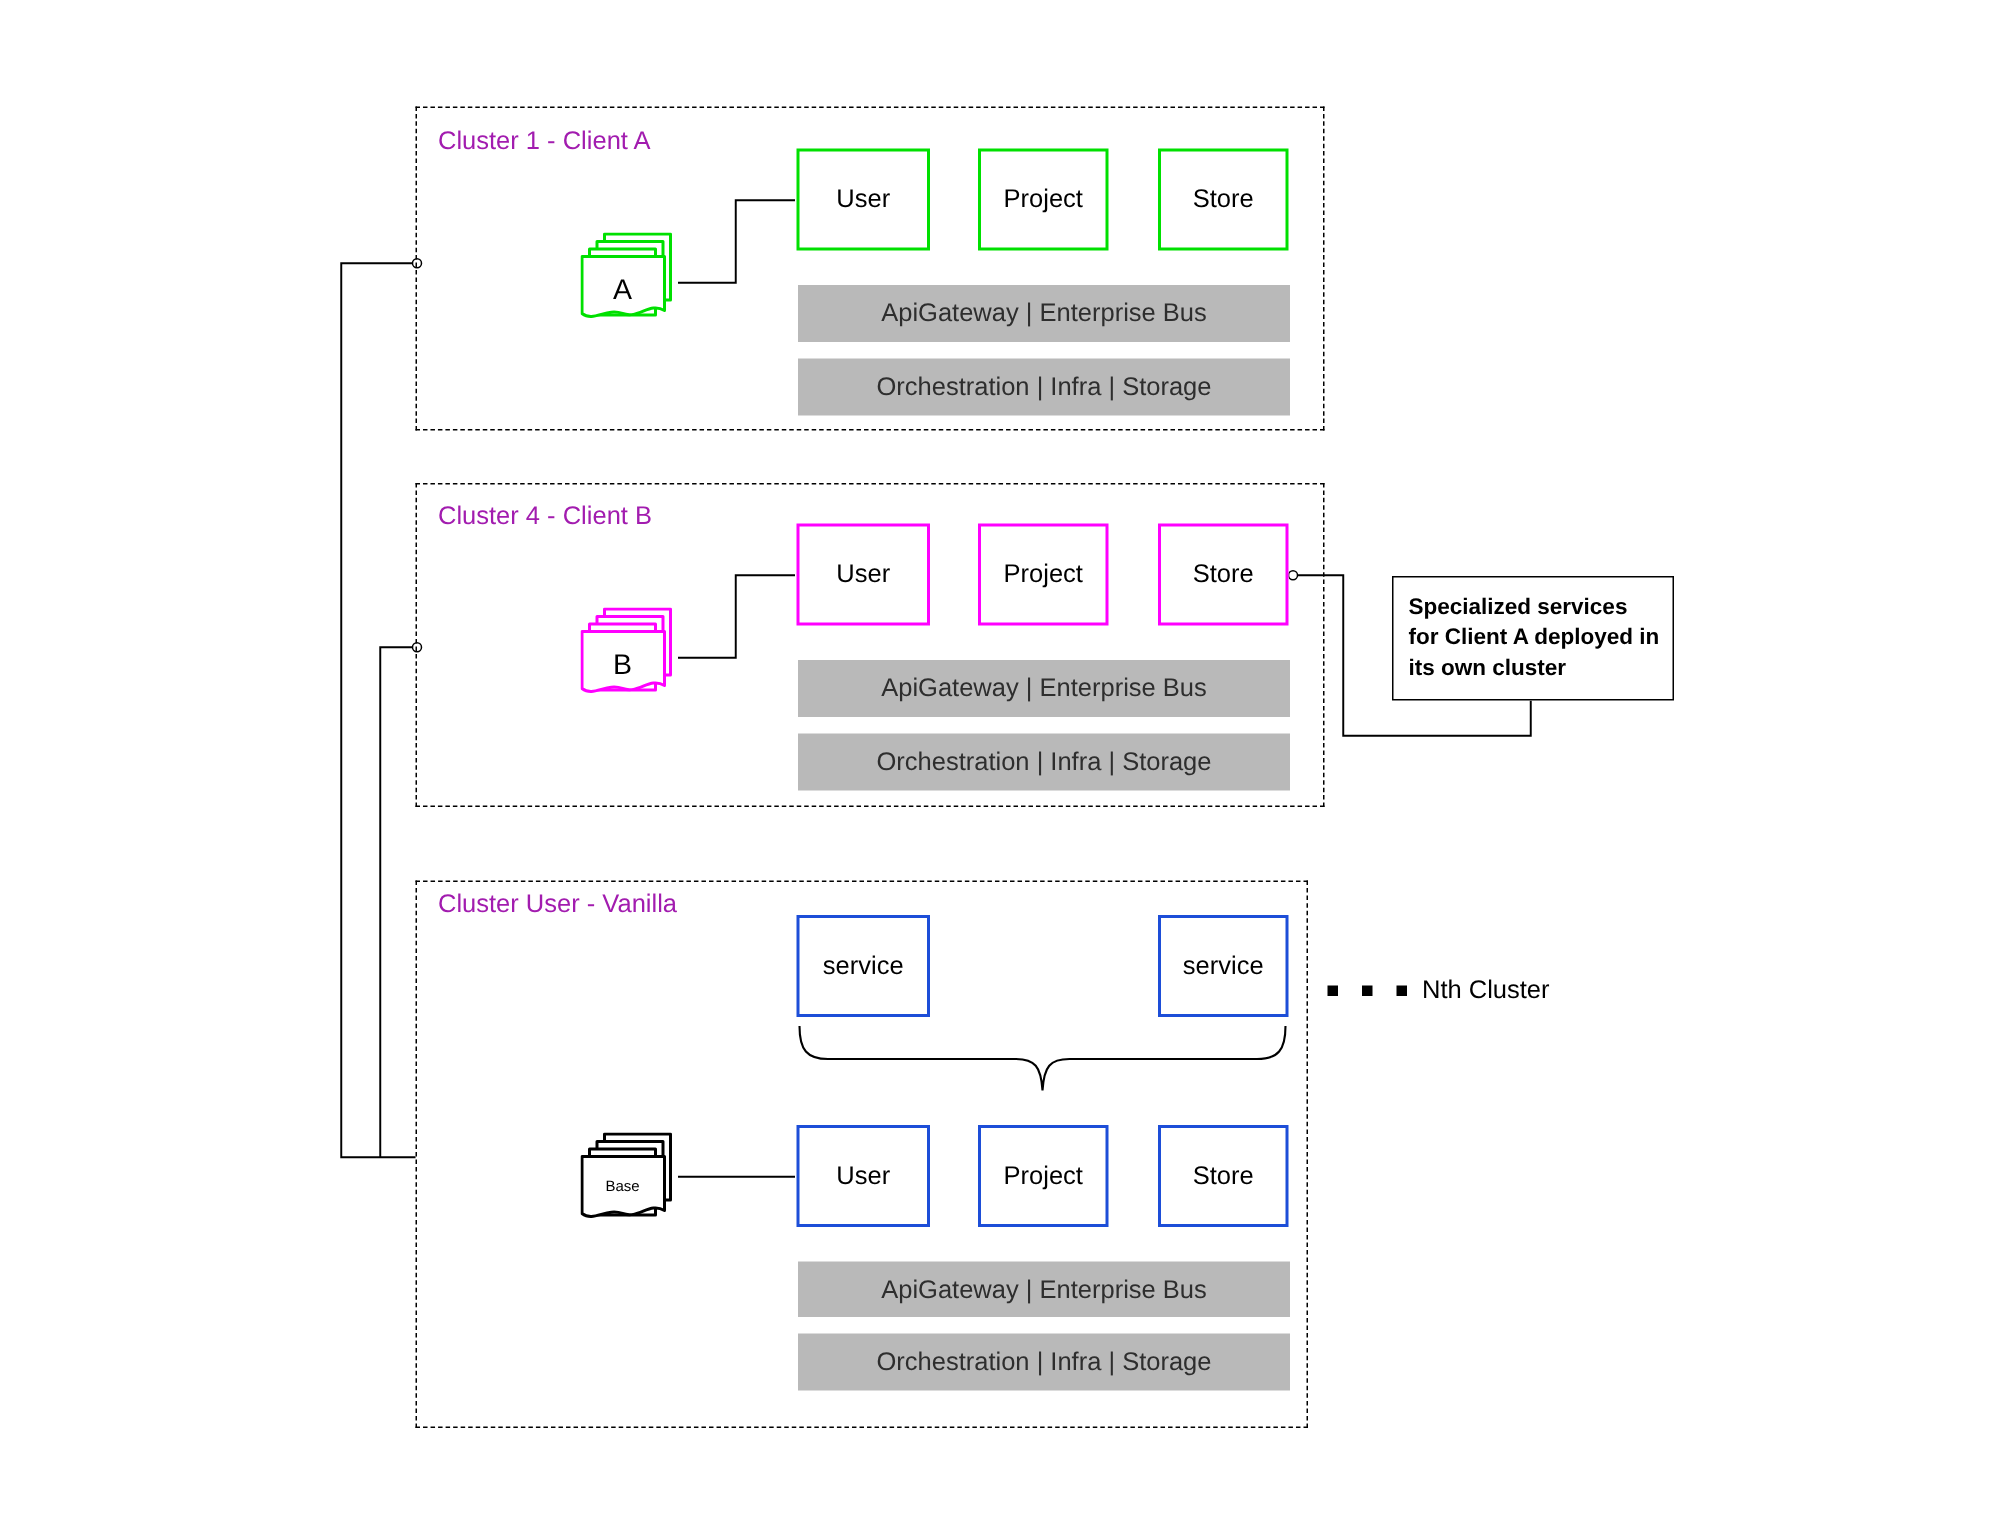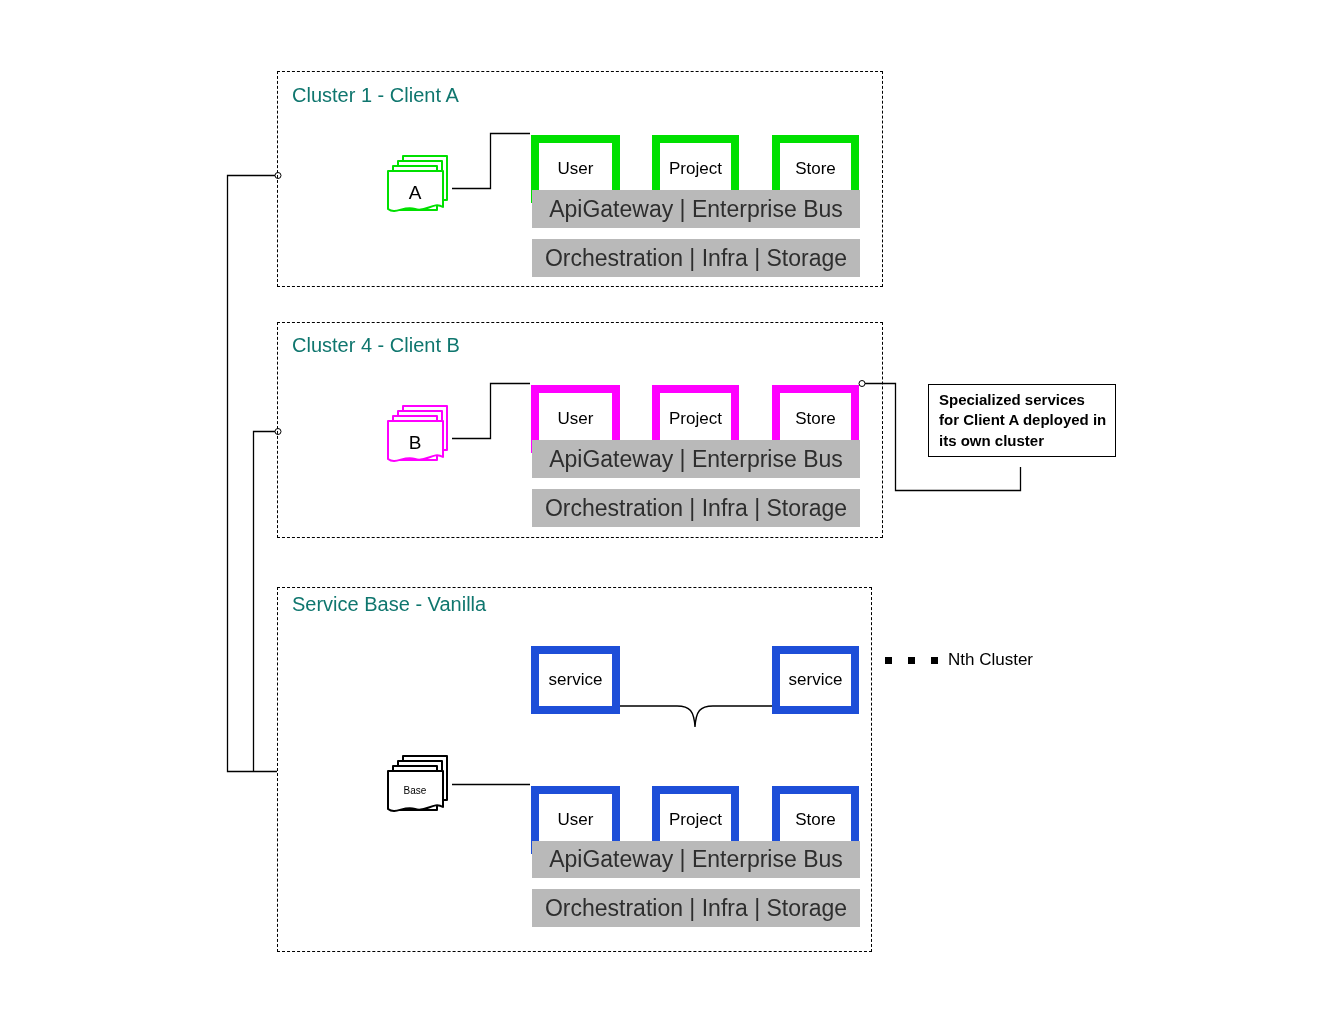--- a/index.html
+++ b/index.html
@@ -12,47 +12,46 @@
     overflow:hidden;
   }
   .cluster {
     position:absolute;
     border:1px dashed #000;
     box-sizing:border-box;
     background:transparent;
   }
   .cluster-title {
     position:absolute;
-    font-size:20px;
-    color:#0f766e;
+    font-size:17px;
+    color:#a21caf;
     white-space:nowrap;
   }
   .box {
     position:absolute;
     box-sizing:border-box;
     background:#ffffff;
-    border:8px solid #1d4ed8;
+    border:2px solid #1d4ed8;
     display:flex;
     align-items:center;
     justify-content:center;
     font-size:17px;
     white-space:nowrap;
-    margin-top:36px;
   }
   .box.green   { border-color:#00e000; }
   .box.magenta { border-color:#ff00ff; }
   .bar {
     position:absolute;
     box-sizing:border-box;
     background:#b9b9b9;
     color:#2e2e2e;
     display:flex;
     align-items:center;
     justify-content:center;
-    font-size:23px;
+    font-size:17px;
     white-space:nowrap;
   }
   .doc-icon { position:absolute; }
   .annotation {
     position:absolute;
     box-sizing:border-box;
     border:1px solid #000;
     background:#ffffff;
     font-weight:bold;
     font-size:15px;
@@ -152,26 +151,26 @@
     <span>Store</span>
   </div>
 
   <div class="bar" style="left:532px; top:440px; width:328px; height:38px;">
     <span>ApiGateway | Enterprise Bus</span>
   </div>
   <div class="bar" style="left:532px; top:489px; width:328px; height:38px;">
     <span>Orchestration | Infra | Storage</span>
   </div>
 
-  <div class="annotation" style="left:928px; top:384px; width:188px; height:73px;">
+  <div class="annotation" style="left:928px; top:384px; width:188px; height:83px;">
     <span>Specialized services for Client A deployed in its own cluster</span>
   </div>
 
   <div class="cluster" style="left:277px; top:587px; width:595px; height:365px;"></div>
-  <div class="cluster-title" style="left:292px; top:593px;">Service Base - Vanilla</div>
+  <div class="cluster-title" style="left:292px; top:593px;">Cluster User - Vanilla</div>
 
   <div class="box" style="left:531px; top:610px; width:89px; height:68px;">
     <span>service</span>
   </div>
   <div class="box" style="left:772px; top:610px; width:87px; height:68px;">
     <span>service</span>
   </div>
 
   <div class="dot" style="left:885px; top:657px;"></div>
   <div class="dot" style="left:908px; top:657px;"></div>

